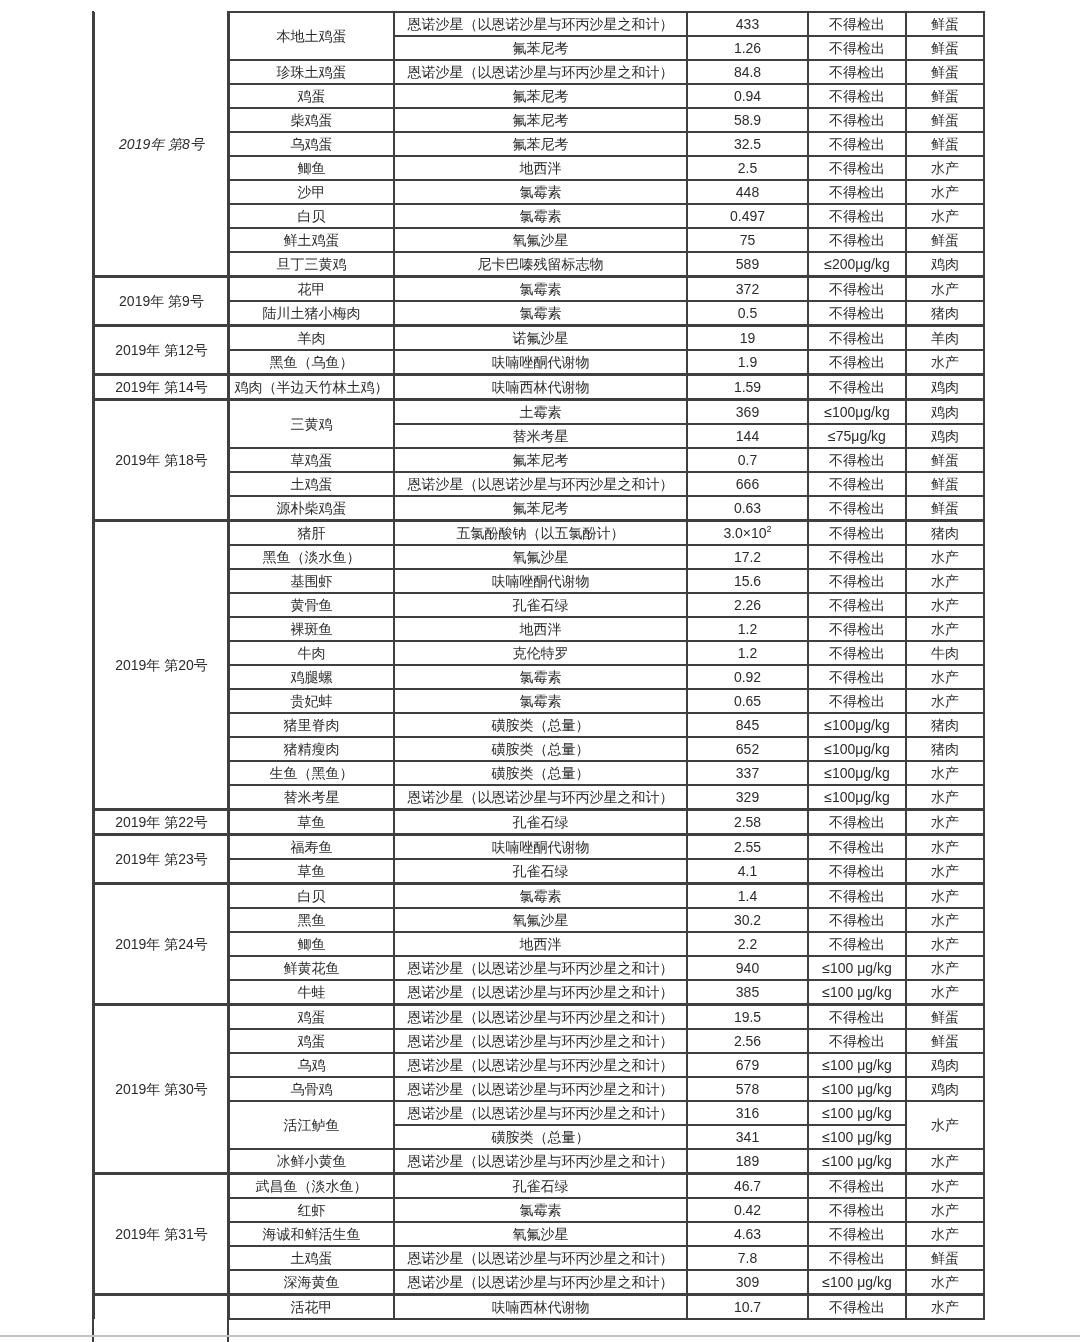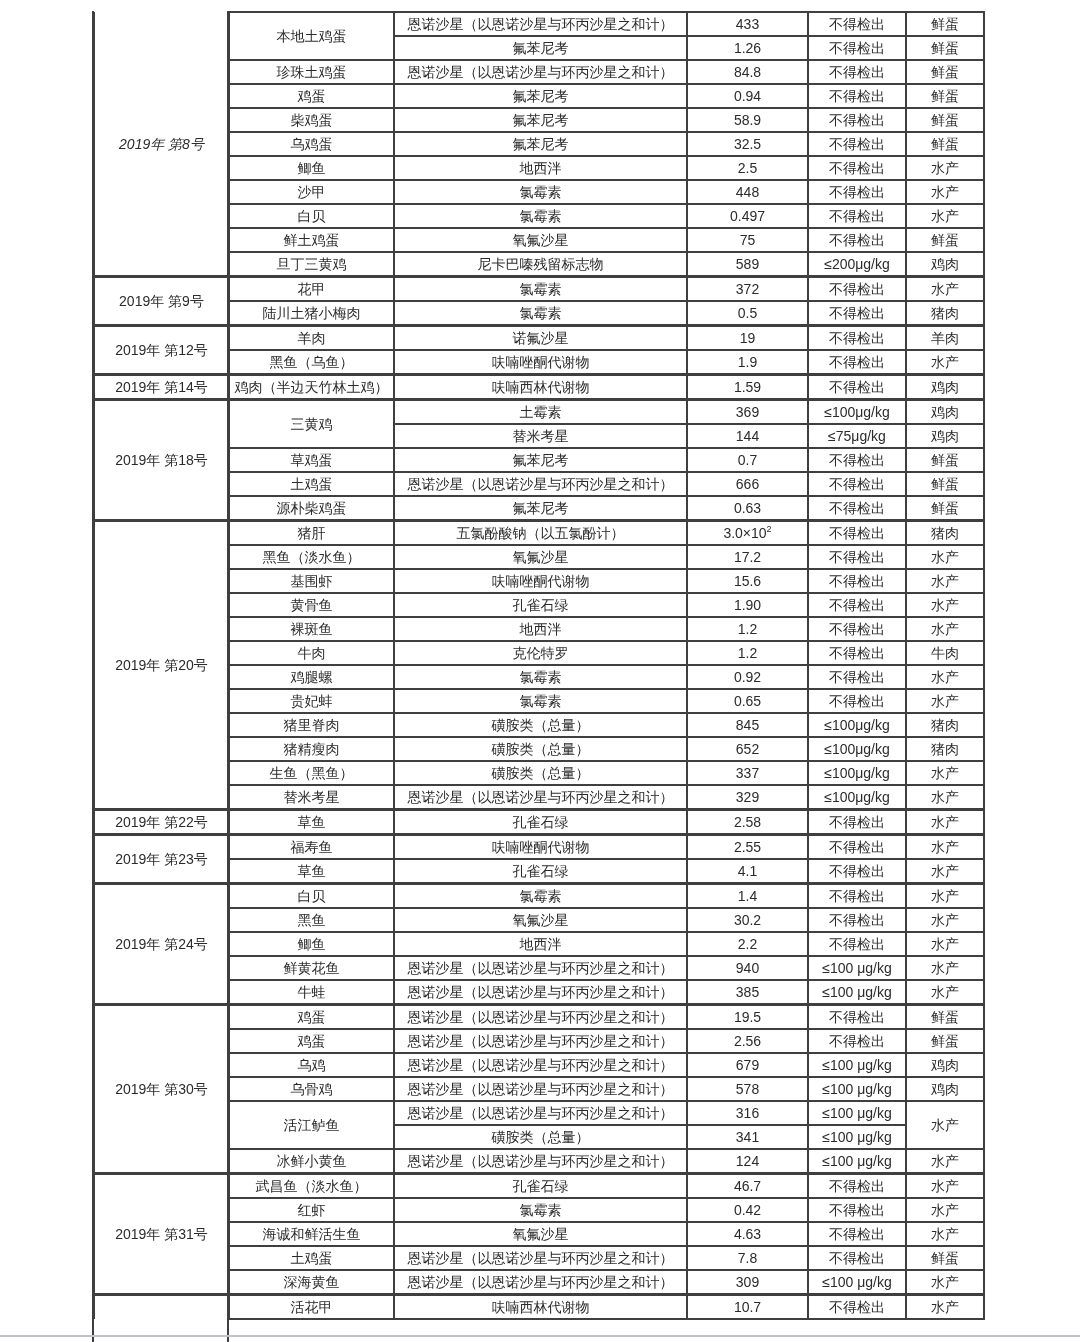--- a/index.html
+++ b/index.html
@@ -239,21 +239,21 @@
         <tr class="item-start">
           <td><span>基围虾</span></td>
           <td><span>呋喃唑酮代谢物</span></td>
           <td><span>15.6</span></td>
           <td><span>不得检出</span></td>
           <td><span>水产</span></td>
         </tr>
         <tr class="item-start">
           <td><span>黄骨鱼</span></td>
           <td><span>孔雀石绿</span></td>
-          <td><span>1.90</span></td>
+          <td><span>2.26</span></td>
           <td><span>不得检出</span></td>
           <td><span>水产</span></td>
         </tr>
         <tr class="item-start">
           <td><span>裸斑鱼</span></td>
           <td><span>地西泮</span></td>
           <td><span>1.2</span></td>
           <td><span>不得检出</span></td>
           <td><span>水产</span></td>
         </tr>
@@ -402,21 +402,21 @@
           <td rowspan="2"><span>水产</span></td>
         </tr>
         <tr class="sub-row">
           <td><span>磺胺类（总量）</span></td>
           <td><span>341</span></td>
           <td><span>≤100 μg/kg</span></td>
         </tr>
         <tr class="item-start">
           <td><span>冰鲜小黄鱼</span></td>
           <td><span>恩诺沙星（以恩诺沙星与环丙沙星之和计）</span></td>
-          <td><span>124</span></td>
+          <td><span>189</span></td>
           <td><span>≤100 μg/kg</span></td>
           <td><span>水产</span></td>
         </tr>
         <tr class="group-start">
           <td rowspan="5"><span>2019年 第31号</span></td>
           <td><span>武昌鱼（淡水鱼）</span></td>
           <td><span>孔雀石绿</span></td>
           <td><span>46.7</span></td>
           <td><span>不得检出</span></td>
           <td><span>水产</span></td>

